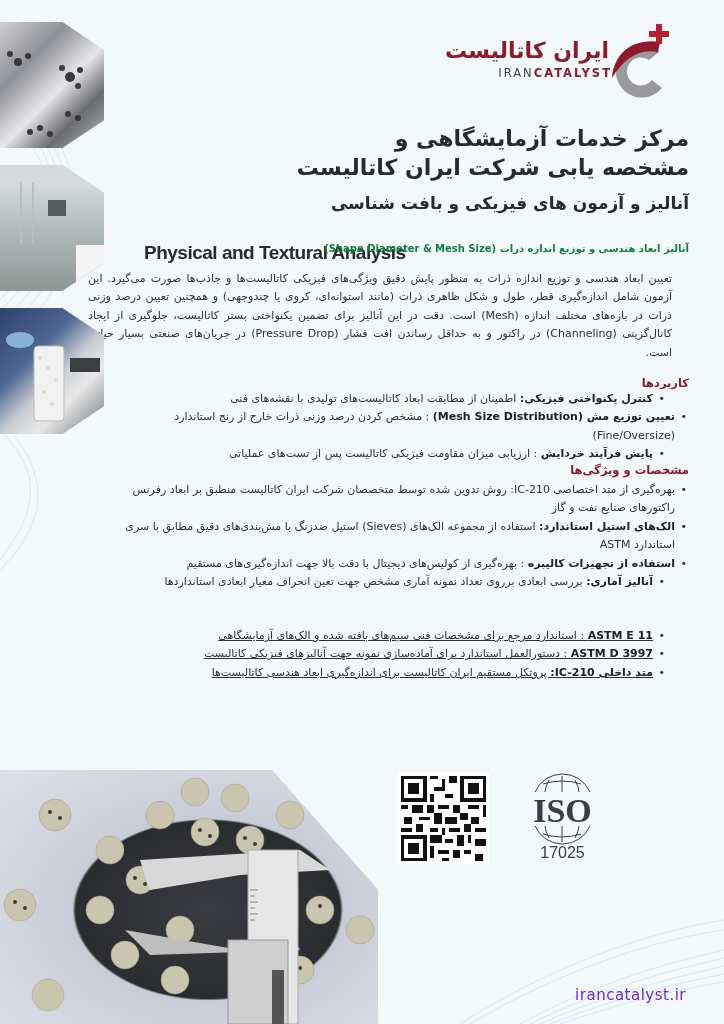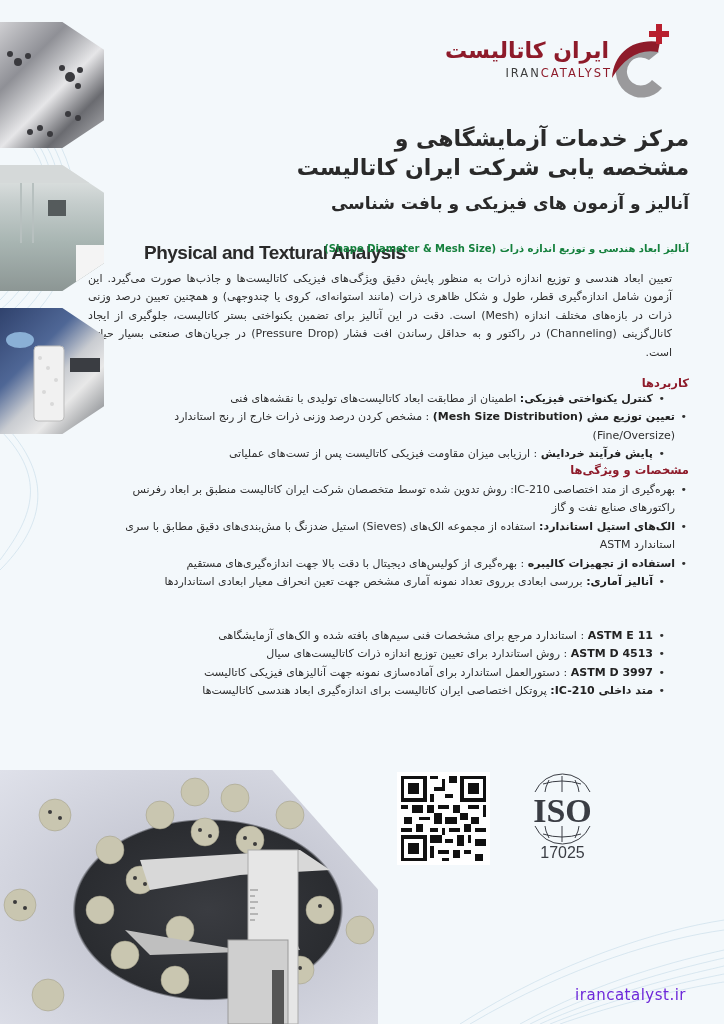--- a/index.html
+++ b/index.html
@@ -18,21 +18,21 @@
     .logo-fa {
       position: absolute; right: 65px; top: 16px;
       font-family: "DejaVu Sans", sans-serif; font-weight: bold;
       font-size: 22px; color: #8e1b2a; direction: rtl; white-space: nowrap;
     }
     .logo-en {
       position: absolute; right: 62px; top: 44px;
       font-family: "DejaVu Sans", sans-serif; font-size: 11.5px; letter-spacing: 2px;
       color: #3e3e3e; white-space: nowrap;
     }
-    .logo-en b { color: #8e1b2a; font-weight: normal; }
+    .logo-en b { color: #8e1b2a; font-weight: bold; }
     .logo-mark { position: absolute; right: 0; top: 0; width: 70px; height: 82px; }
 
     
     .main-title {
       position: absolute; right: 35px; top: 108px; width: 420px;
       direction: rtl; text-align: right;
       font-weight: bold; font-size: 22px; line-height: 29px; color: #2a2a2a; margin-top: 16px;
     }
 
     .section-title-fa {
@@ -164,25 +164,24 @@
 </ul>
 
 <div class="heading-red" style="top:463px;">مشخصات و ویژگی‌ها</div>
 <ul class="bullets" style="top:481px;">
   <li><b></b><span>بهره‌گیری از متد اختصاصی IC-210: روش تدوین شده توسط متخصصان شرکت ایران کاتالیست منطبق بر ابعاد رفرنس راکتورهای صنایع نفت و گاز</span></li>
   <li><b>الک‌های استیل استاندارد:</b><span> استفاده از مجموعه الک‌های (Sieves) استیل ضدزنگ با مش‌بندی‌های دقیق مطابق با سری استاندارد ASTM</span></li>
   <li><b>استفاده از تجهیزات کالیبره</b><span> : بهره‌گیری از کولیس‌های دیجیتال با دقت بالا جهت اندازه‌گیری‌های مستقیم</span></li>
   <li class="indent"><b>آنالیز آماری:</b><span> بررسی ابعادی برروی تعداد نمونه آماری مشخص جهت تعین انحراف معیار ابعادی استانداردها</span></li>
 </ul>
 
-<ul class="bullets" style="top:627px;">
+<ul class="bullets" style="top:627px;text-decoration:underline;">
   <li class="indent"><b>ASTM E 11</b><span> : استاندارد مرجع برای مشخصات فنی سیم‌های بافته شده و الک‌های آزمایشگاهی</span></li>
-  <li class="indent"><b>ASTM D 4513</b><span> : روش استاندارد برای تعیین توزیع اندازه ذرات کاتالیست‌های سیال</span></li>
   <li class="indent"><b>ASTM D 3997</b><span> : دستورالعمل استاندارد برای آماده‌سازی نمونه جهت آنالیزهای فیزیکی کاتالیست</span></li>
-  <li class="indent"><b>متد داخلی IC-210:</b><span> پروتکل اختصاصی ایران کاتالیست برای اندازه‌گیری ابعاد هندسی کاتالیست‌ها</span></li>
+  <li class="indent"><b>متد داخلی IC-210:</b><span> پروتکل مستقیم ایران کاتالیست برای اندازه‌گیری ابعاد هندسی کاتالیست‌ها</span></li>
 </ul>
 
 <div class="hex hex1">
   <svg class="hex-detail" width="104" height="126">
     <g fill="#3a3a3e">
       <circle cx="18" cy="40" r="4"></circle>
         <circle cx="28" cy="34" r="3"></circle>
         <circle cx="10" cy="32" r="3"></circle>
       <circle cx="70" cy="55" r="5"></circle>
         <circle cx="80" cy="48" r="3"></circle>

